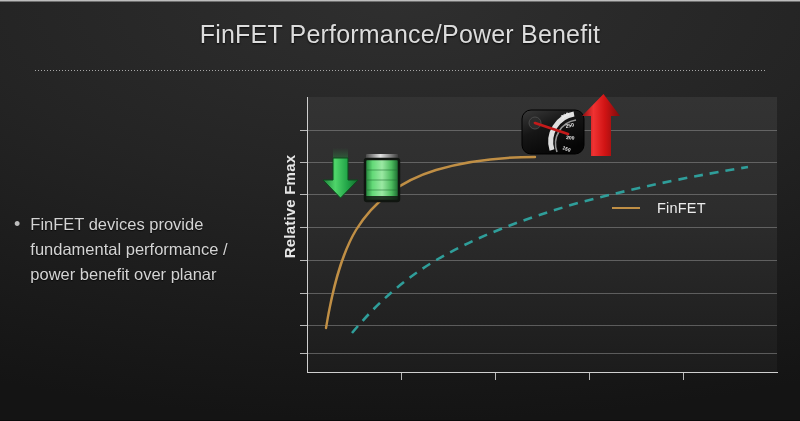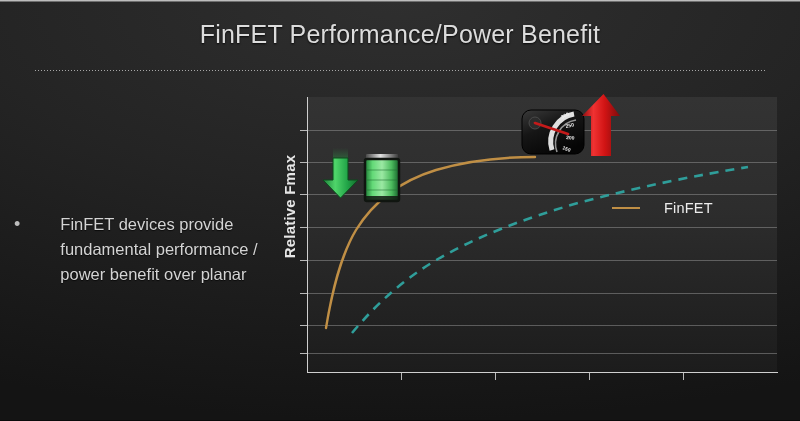--- a/index.html
+++ b/index.html
@@ -71,21 +71,20 @@
     font-size: 18px;
     line-height: 20px;
     margin-top: 2px;
   }
   #bullet-text {
     color: #d4d4d4;
     font-size: 16.5px;
     line-height: 25px;
     font-weight: 400;
     text-shadow: 0 1px 1px rgba(0,0,0,.7);
-    margin-left: 30px;
   }
 
   
   #chart {
     position: absolute;
     left: 266px; top: 88px;
     width: 520px; height: 320px;
   }
   #plot {
     position: absolute;
@@ -164,21 +163,21 @@
   #legend {
     position: absolute;
     left: 345px; top: 112px;
     display: flex;
     flex-direction: column;
     gap: 8px;
   }
   .legend-row {
     display: flex;
     align-items: center;
-    gap: 23px;
+    gap: 16px;
   }
   .legend-swatch { width: 30px; height: 10px; position: relative; }
   .legend-swatch svg { display: block; }
   .legend-label {
     color: #ececec;
     font-size: 14.5px;
     letter-spacing: .2px;
     white-space: nowrap;
   }
 

